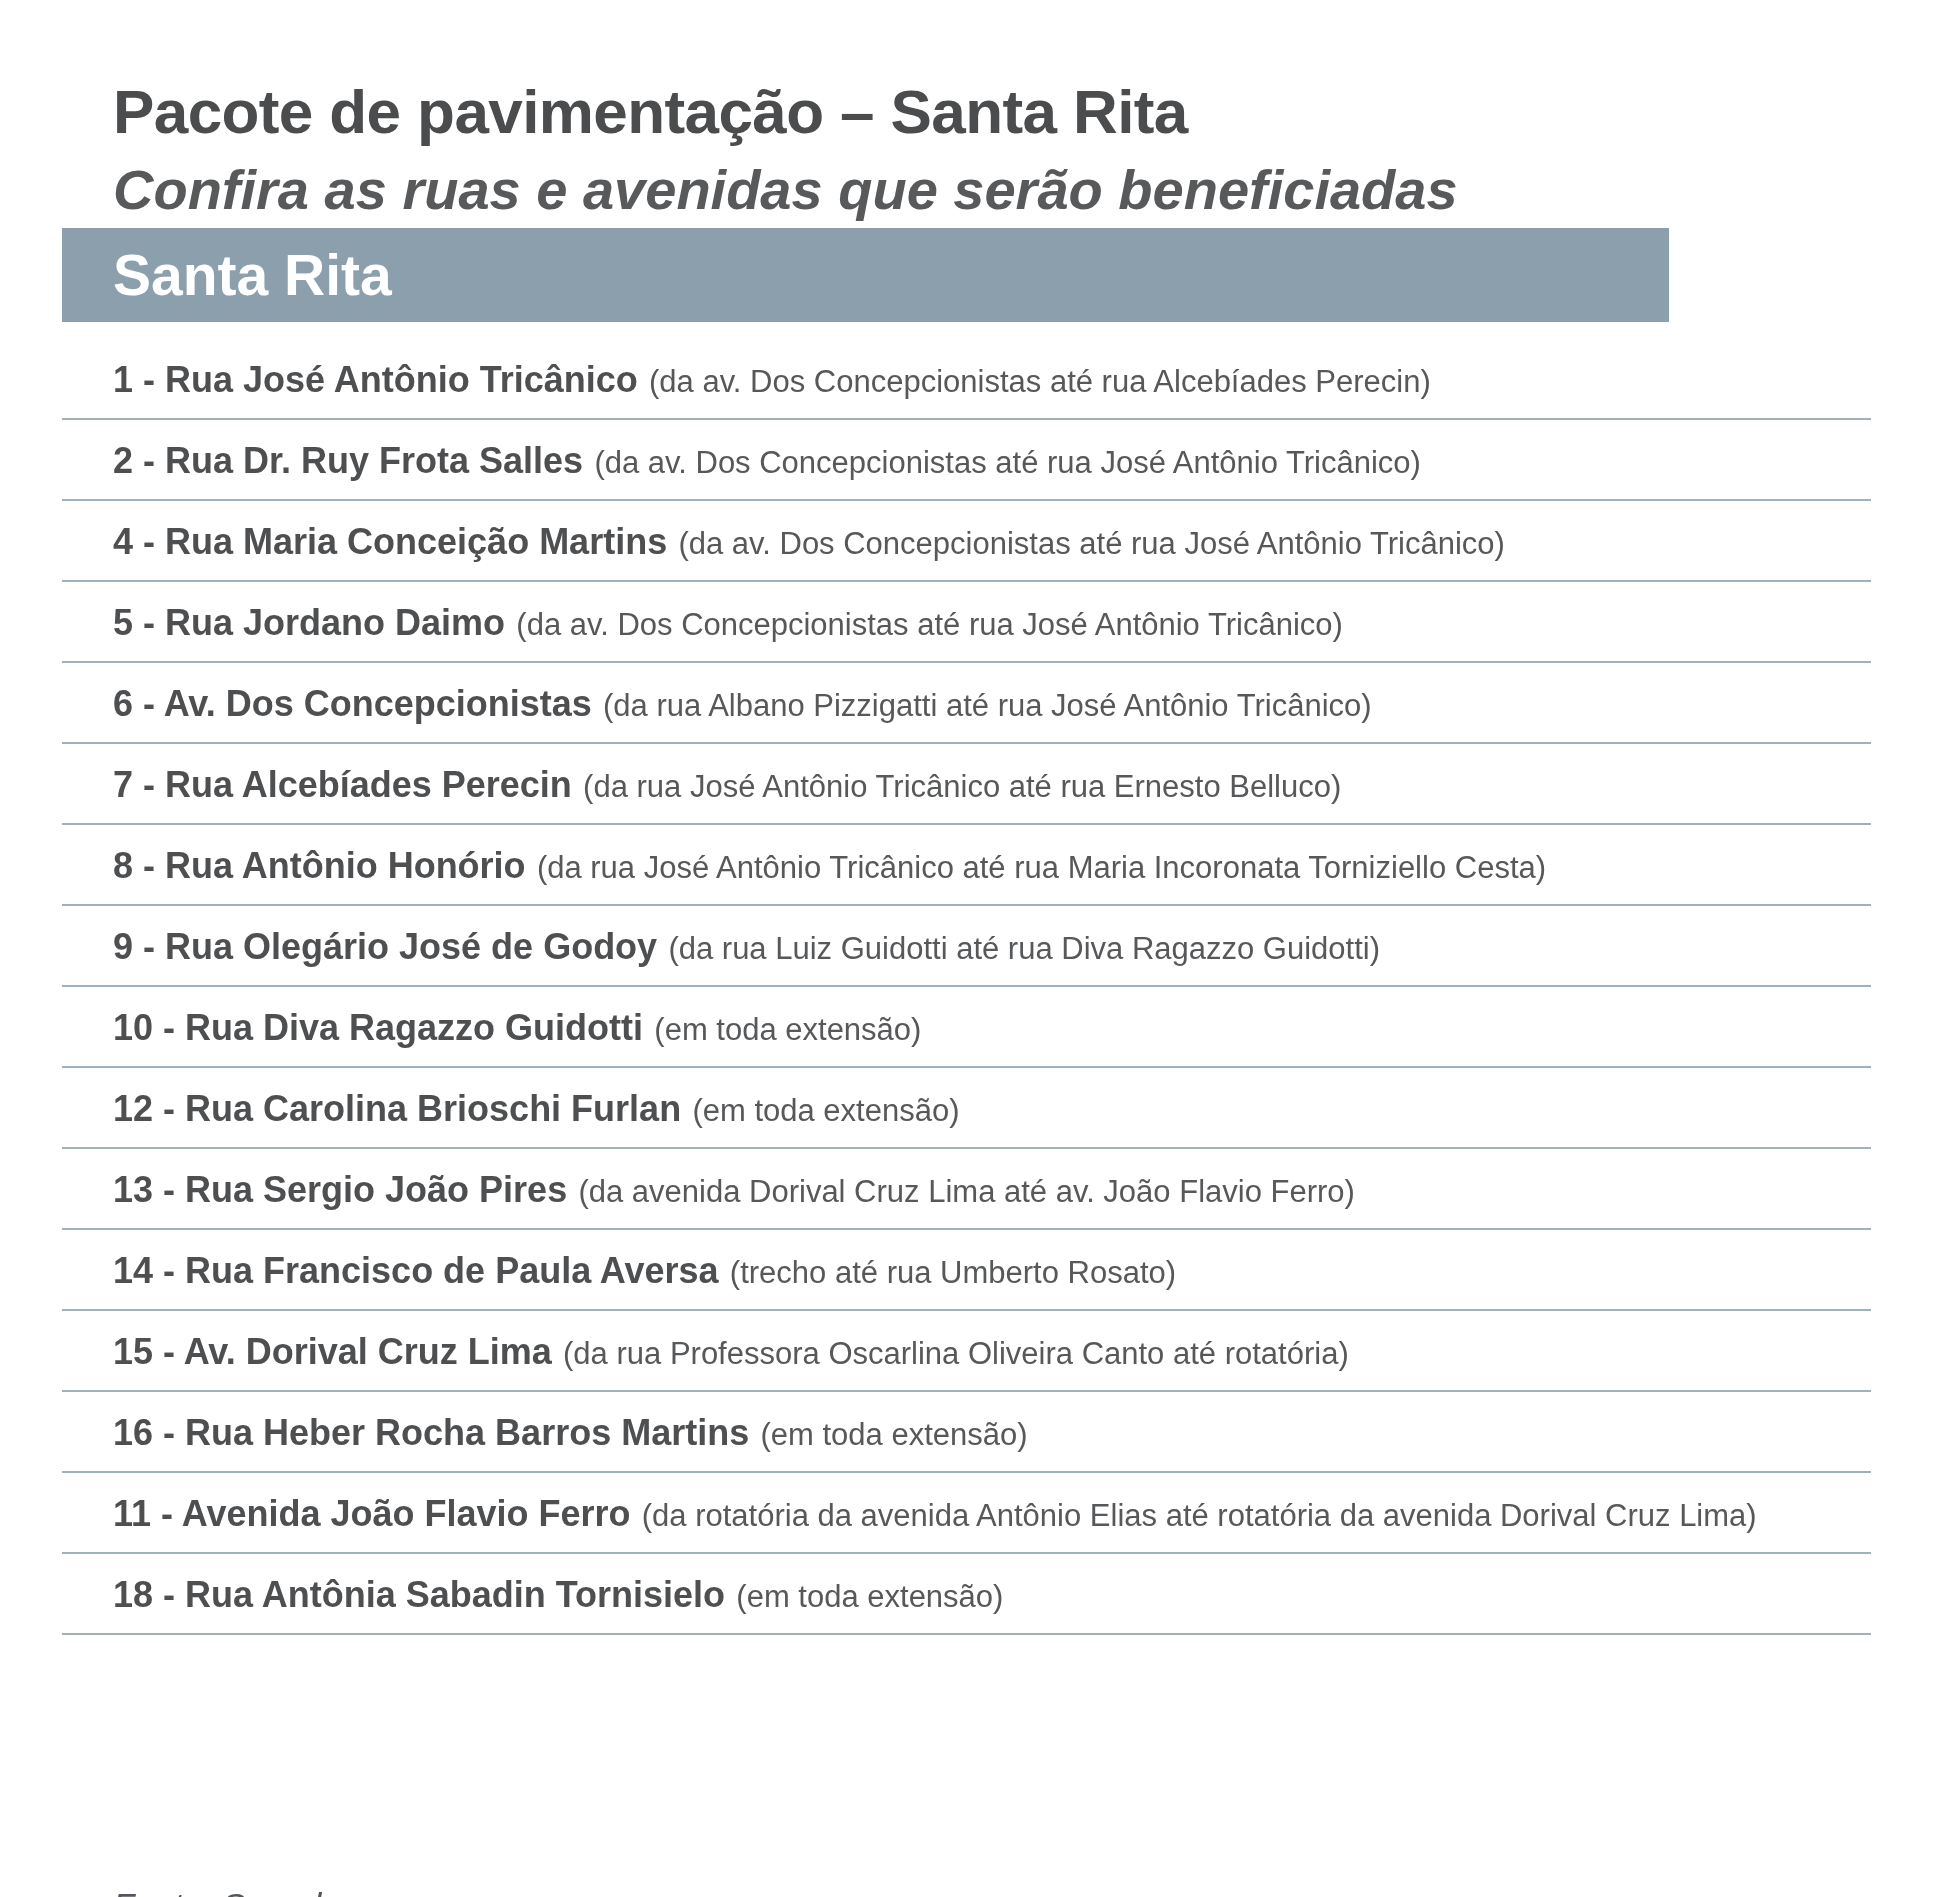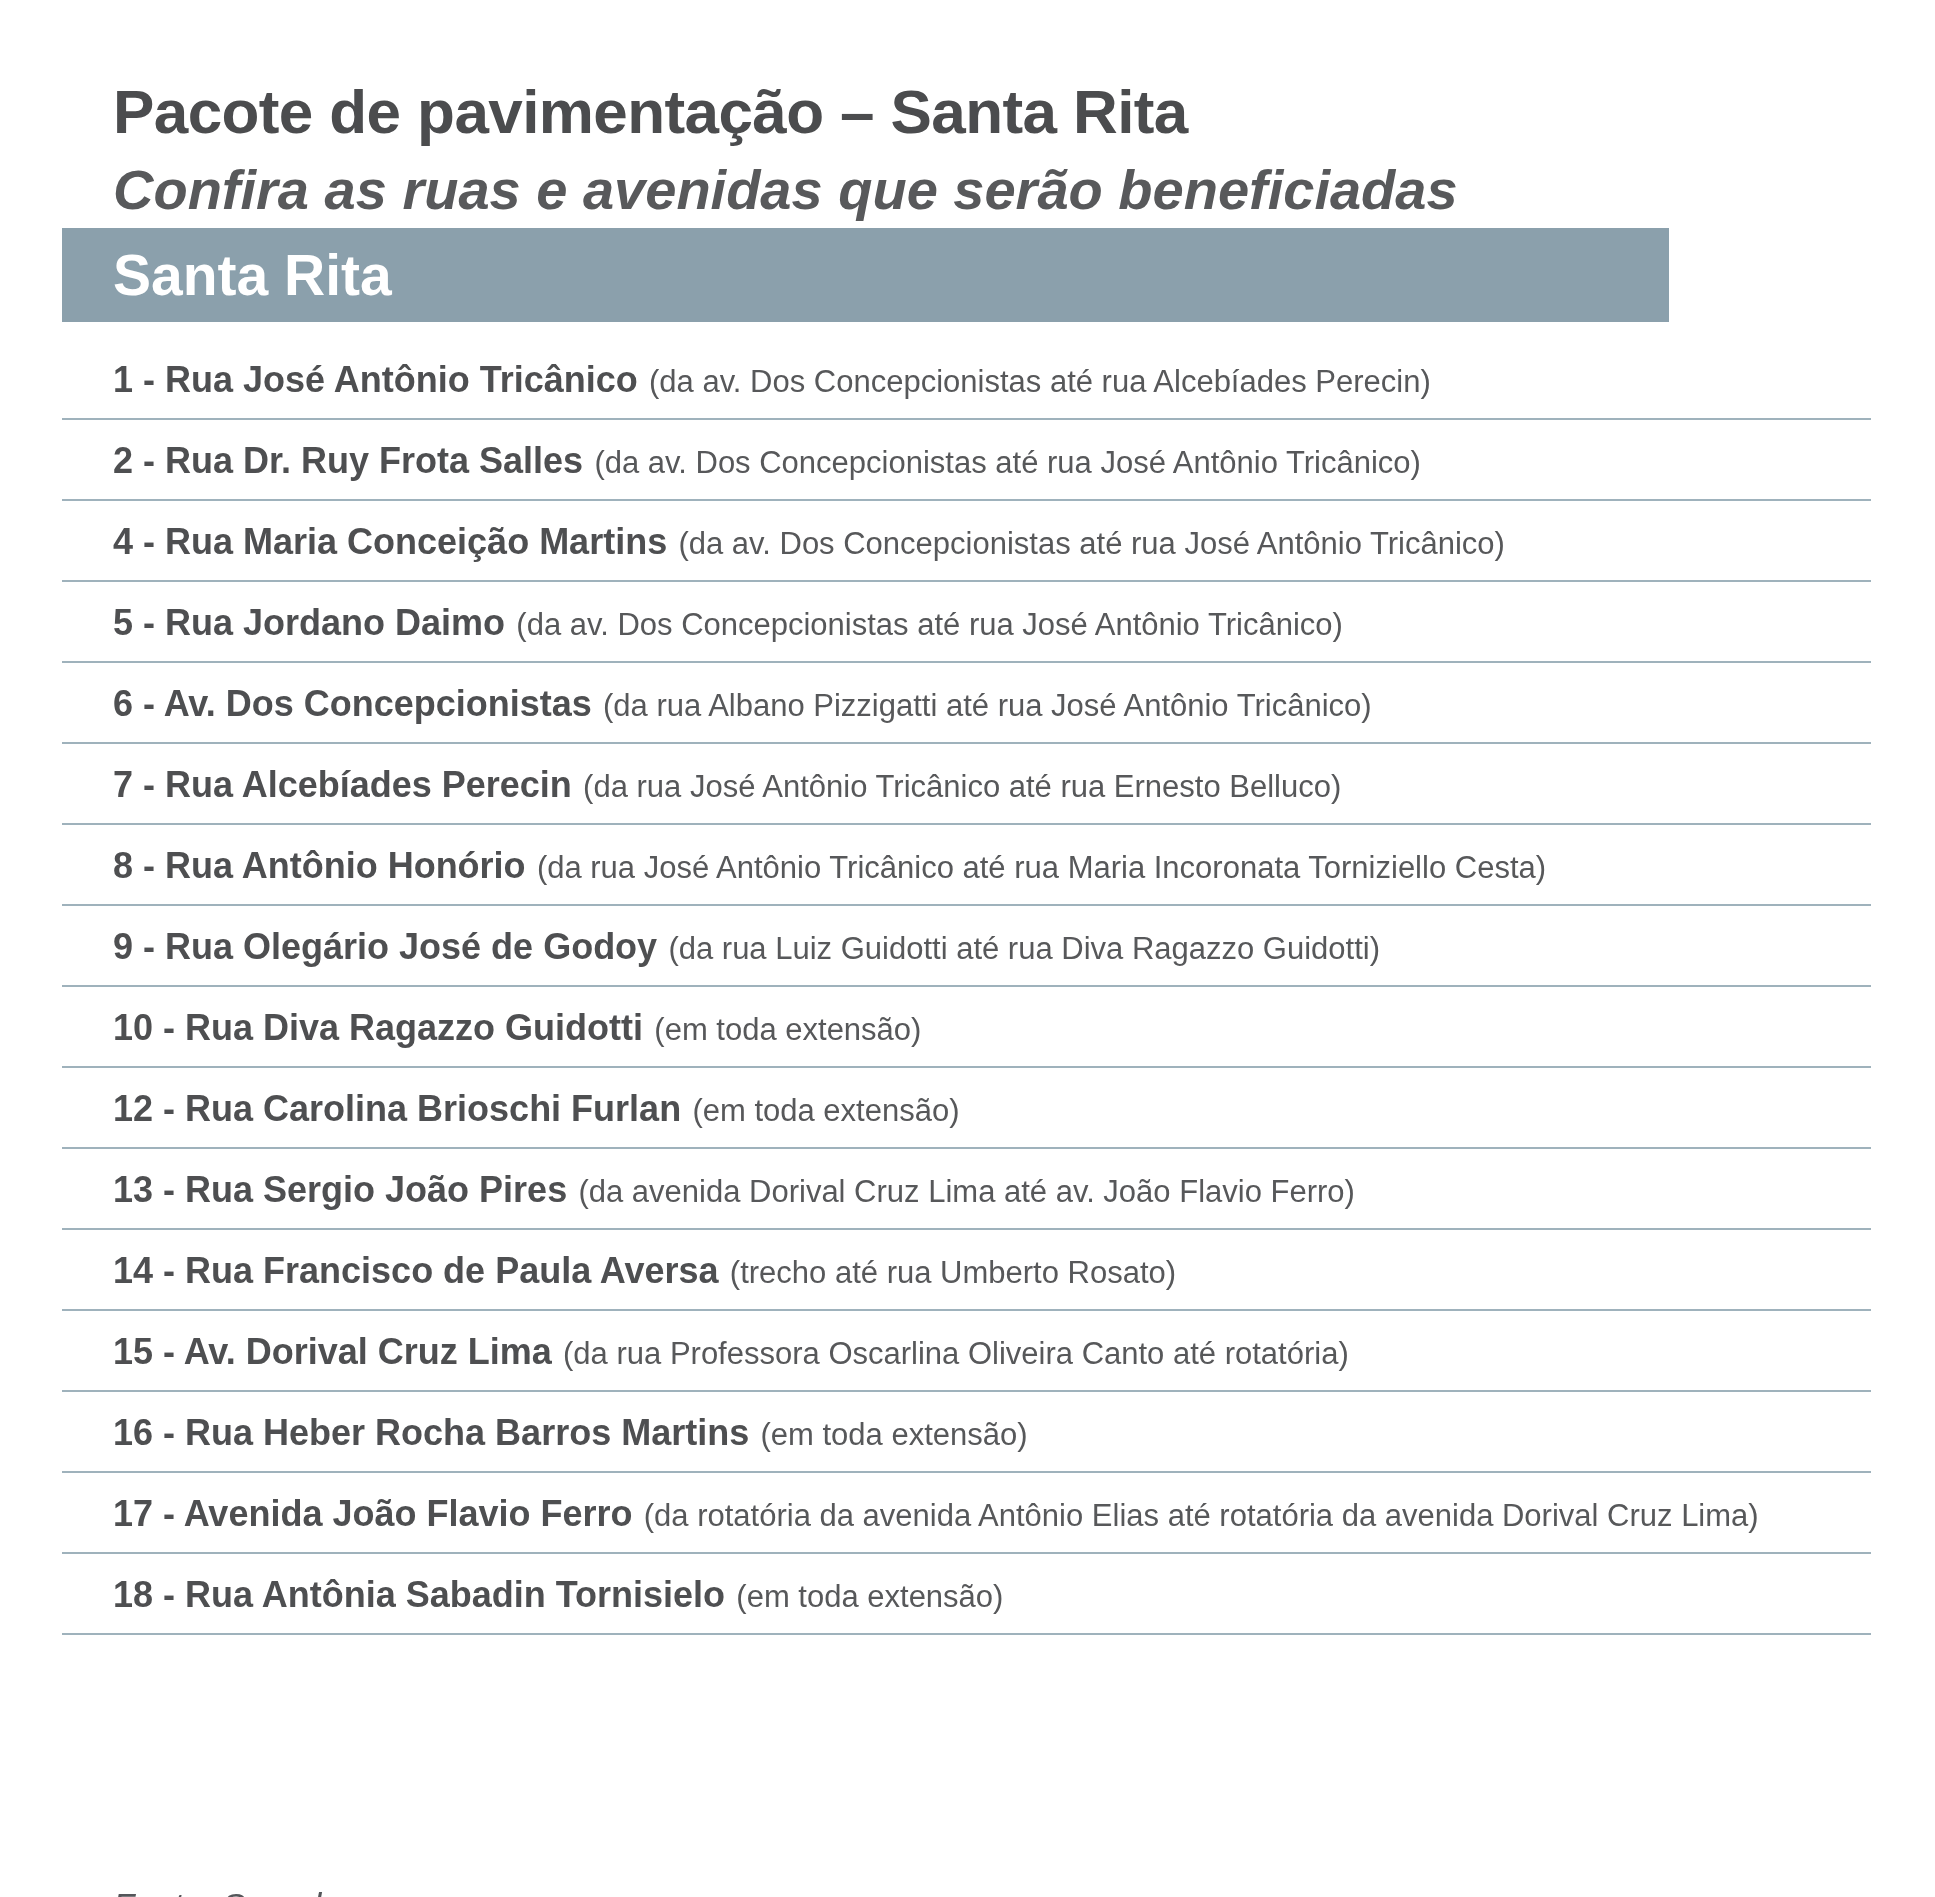--- a/index.html
+++ b/index.html
@@ -129,21 +129,21 @@
   </li>
     <li>
     <span class="street-label">15 - Av. Dorival Cruz Lima</span>
     <span class="street-detail">(da rua Professora Oscarlina Oliveira Canto até rotatória)</span>
   </li>
     <li>
     <span class="street-label">16 - Rua Heber Rocha Barros Martins</span>
     <span class="street-detail">(em toda extensão)</span>
   </li>
     <li>
-    <span class="street-label">17 - Avenida João Flavio Ferro</span>
+    <span class="street-label">11 - Avenida João Flavio Ferro</span>
     <span class="street-detail">(da rotatória da avenida Antônio Elias até rotatória da avenida Dorival Cruz Lima)</span>
   </li>
     <li>
     <span class="street-label">18 - Rua Antônia Sabadin Tornisielo</span>
     <span class="street-detail">(em toda extensão)</span>
   </li>
   </ul>
 
 <p class="source-note">Fonte: Semob</p>
 

